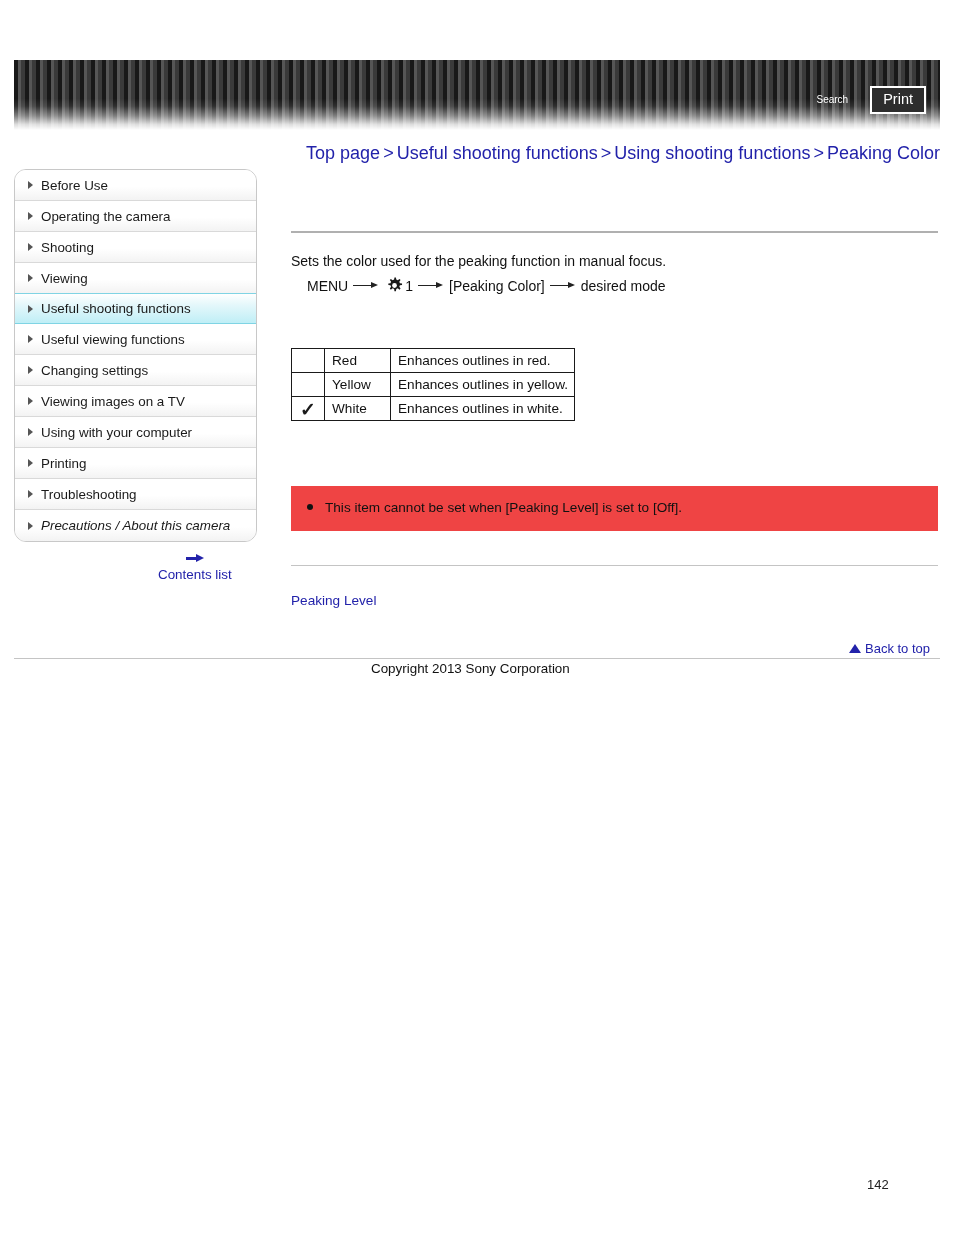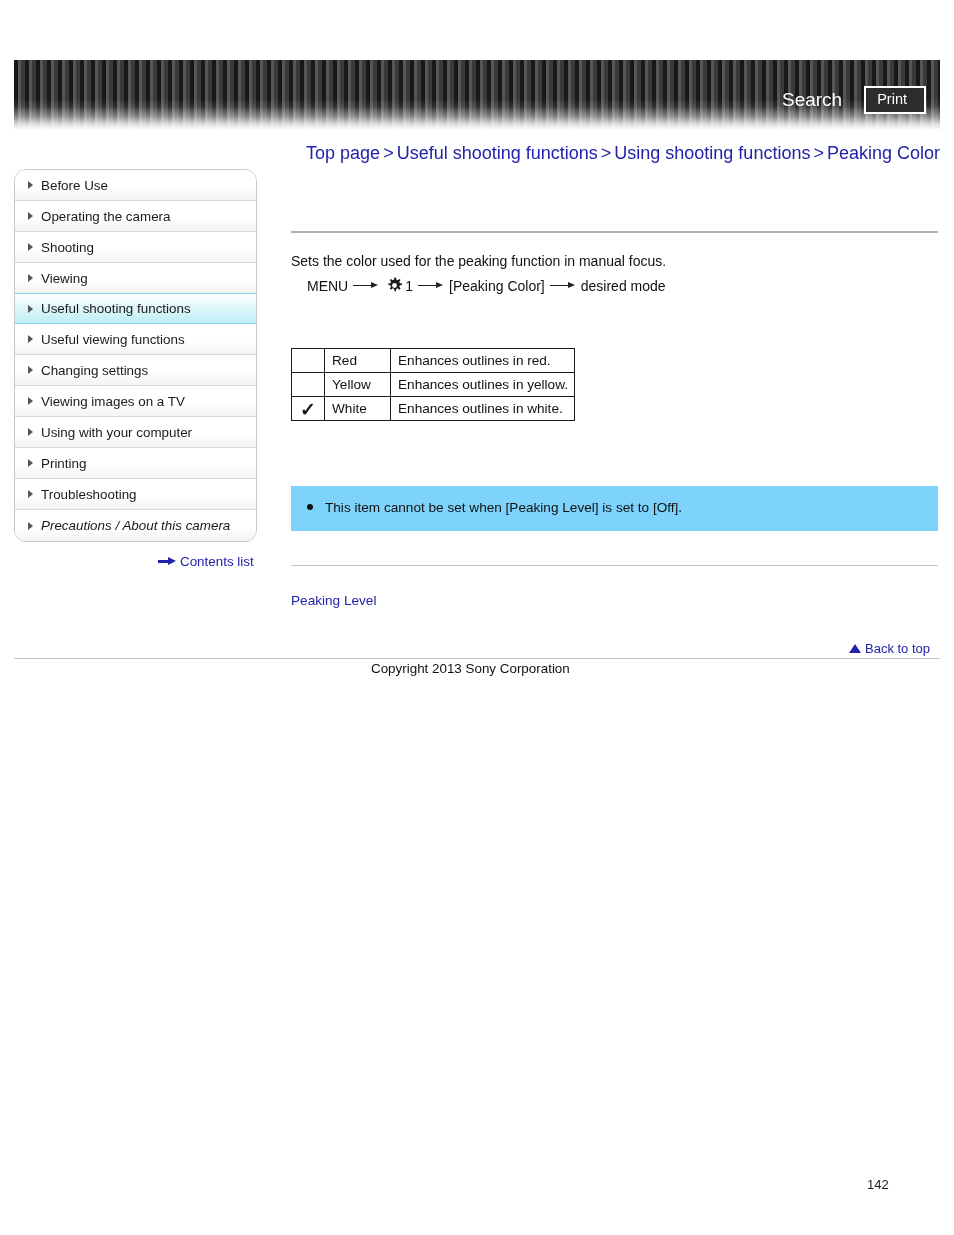--- a/index.html
+++ b/index.html
@@ -56,33 +56,33 @@
     position: absolute;
     right: 14px;
     top: 26px;
     display: flex;
     align-items: center;
     gap: 14px;
     z-index: 5;
   }
   #search-link {
     color: #ffffff;
-    font-size: 19px;
+    font-size: 10px;
     line-height: 1;
     text-decoration: none;
     cursor: pointer;
     padding: 2px 8px;
   }
   #print-button {
     color: #ffffff;
     font-size: 14.5px;
     line-height: 1;
     border: 2px solid #ffffff;
     background: #2d2d2d;
-    padding: 4px 17px 5px 11px;
+    padding: 4px 11px 5px 11px;
     cursor: pointer;
   }
 
   
   #breadcrumb {
     position: absolute;
     right: 14px;
     top: 143px;
     font-size: 18px;
     color: #2222aa;
@@ -137,20 +137,21 @@
 
   
   #contents-list {
     position: absolute;
     left: 158px;
     top: 554px;
     display: flex;
     align-items: center;
     gap: 4px;
     cursor: pointer;
+    flex-direction: column;
   }
   #contents-arrow-icon {
     position: relative;
     width: 18px;
     height: 9px;
     display: inline-block;
   }
   #contents-arrow-icon::before {
     content: "";
     position: absolute;
@@ -277,21 +278,21 @@
     transform: translateY(1px);
   }
 
   
   #note-box {
     position: absolute;
     left: 0;
     top: 317px;
     width: 647px;
     height: 45px;
-    background: #7dd3fc;
+    background: #ef4444;
     box-sizing: border-box;
   }
   #note-text {
     position: absolute;
     left: 16px;
     top: 14px;
     font-size: 13.6px;
     color: #111111;
     white-space: nowrap;
   }

